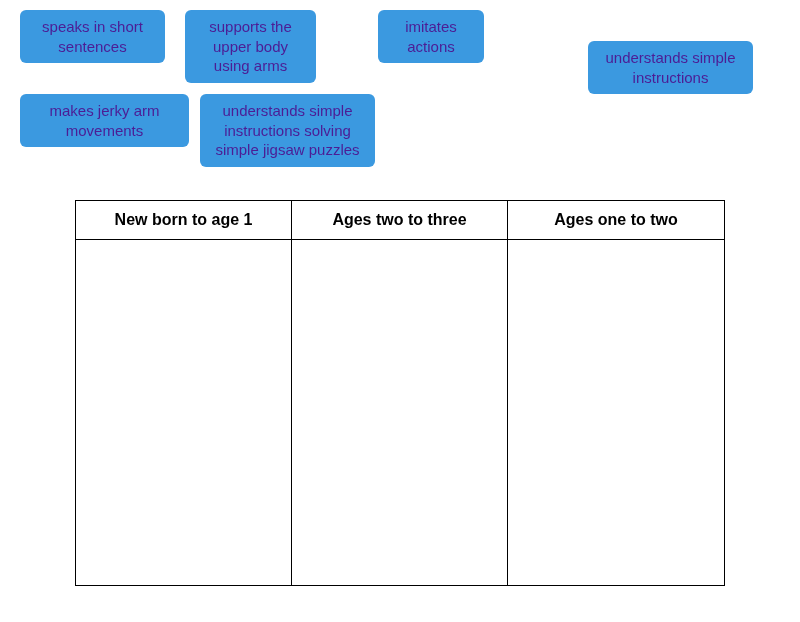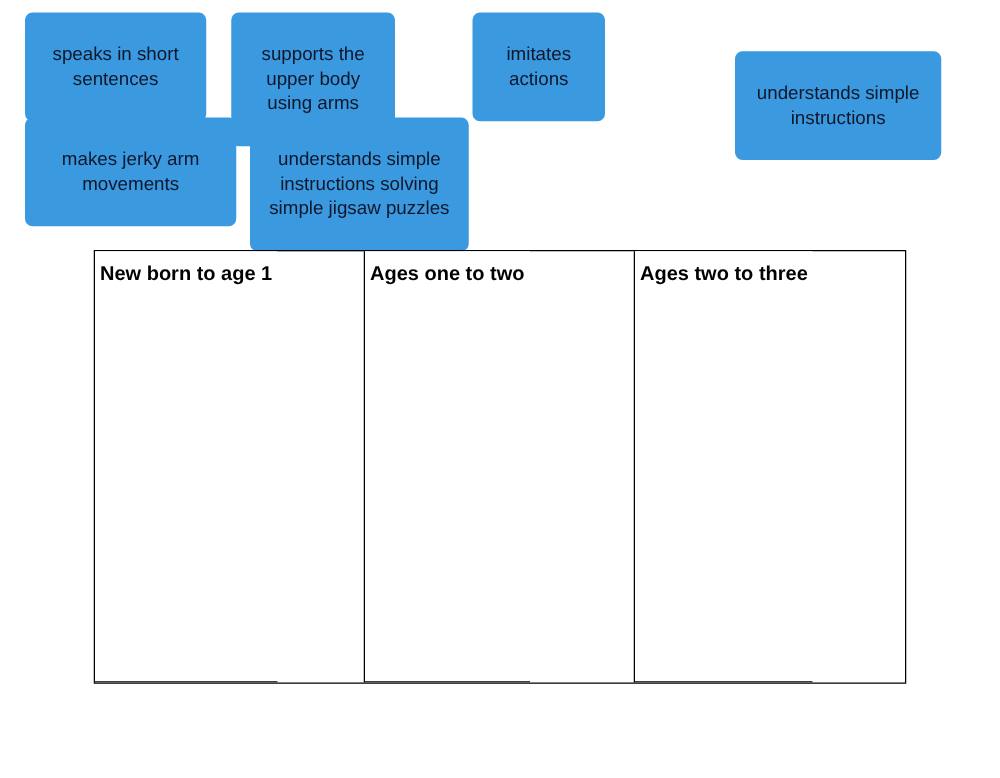--- a/index.html
+++ b/index.html
@@ -17,23 +17,23 @@
     }
     .cards-area {
       position: absolute;
       top: 10px;
       left: 20px;
       right: 20px;
     }
     .card {
       position: absolute;
       background: #3b99e0;
-      color: #0f172a;
+      color: #4c1d95;
       border-radius: 6px;
-      padding: 24px 12px;
+      padding: 7px 12px;
       font-size: 15px;
       text-align: center;
       line-height: 1.3;
       cursor: grab;
       user-select: none;
     }
     .card-0 { left: 0px;   top: 0px;  width: 145px; }
     .card-1 { left: 165px; top: 0px;  width: 131px; }
     .card-2 { left: 358px; top: 0px;  width: 106px; }
     .card-3 { left: 568px; top: 0px;  width: 165px; margin-top: 31px; }
@@ -47,21 +47,21 @@
       width: 650px;
     }
     .sorting-table {
       display: grid;
       grid-template-columns: 1fr 1fr 1fr;
       border: 1px solid #000;
       width: 100%;
     }
     .col {
       display: flex;
-      flex-direction: row;
+      flex-direction: column;
       border-right: 1px solid #000;
     }
     .col:last-child {
       border-right: none;
     }
     .col-header {
       font-weight: bold;
       text-align: center;
       padding: 10px 4px;
       font-size: 16px;
@@ -85,21 +85,21 @@
   <div class="card card-5">understands simple instructions solving simple jigsaw puzzles</div>
 </div>
 
 <div class="table-wrap">
   <div class="sorting-table">
     <div class="col">
       <div class="col-header">New born to age 1</div>
       <div class="col-body"></div>
     </div>
     <div class="col">
-      <div class="col-header">Ages one to two</div>
+      <div class="col-header">Ages two to three</div>
       <div class="col-body"></div>
     </div>
     <div class="col">
-      <div class="col-header">Ages two to three</div>
+      <div class="col-header">Ages one to two</div>
       <div class="col-body"></div>
     </div>
   </div>
 </div>
 
 </body></html>

